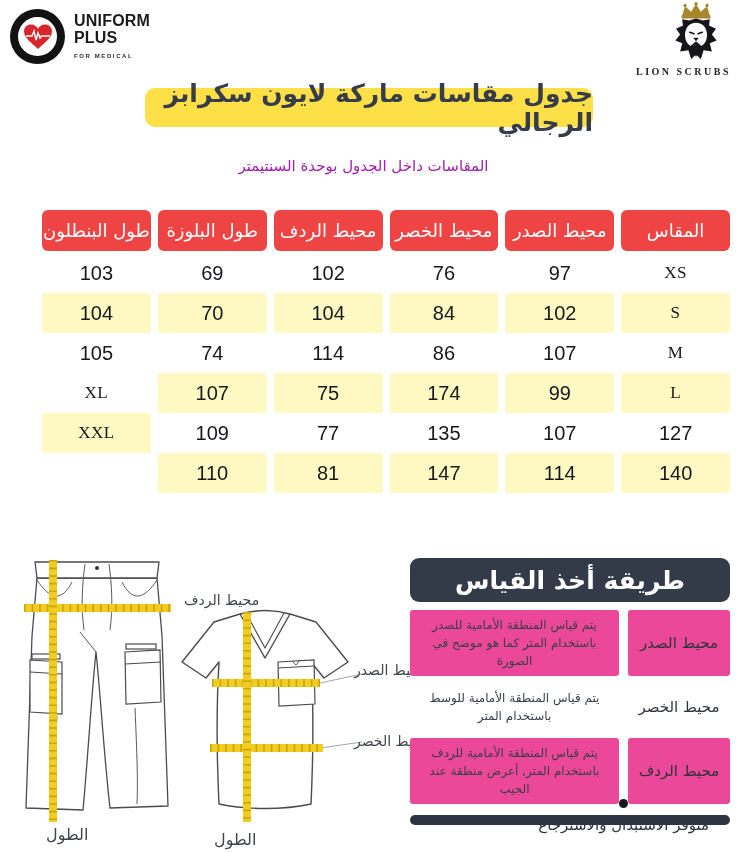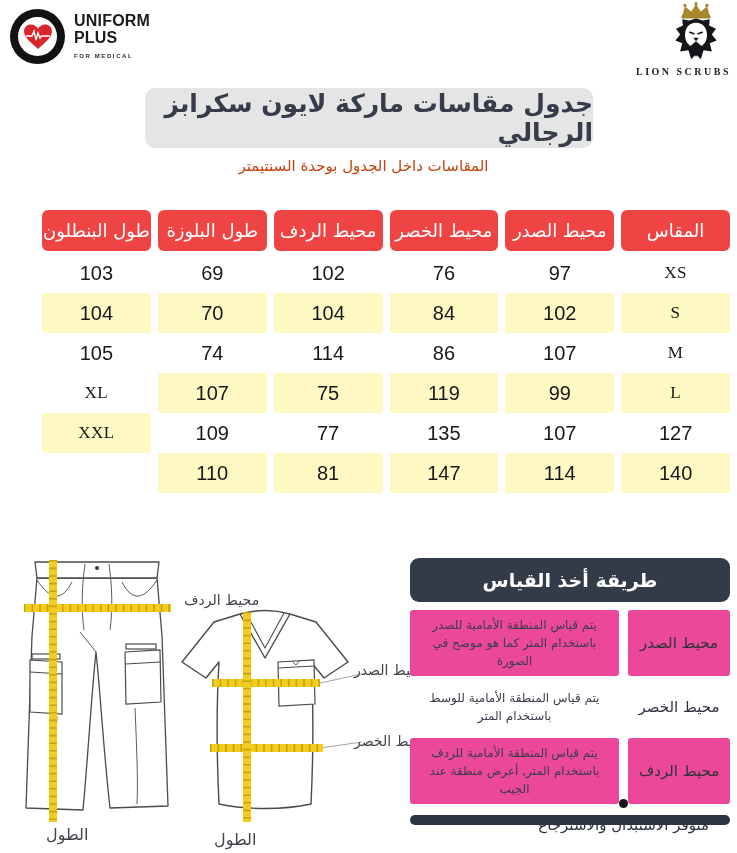--- a/index.html
+++ b/index.html
@@ -19,47 +19,47 @@
   .up-line { font-family:"Liberation Sans", sans-serif; font-weight:bold; font-size:16px;
     line-height:17px; color:#1b1b1b; letter-spacing:0.2px; }
   .up-tag { font-family:"Liberation Sans", sans-serif; font-size:6px; letter-spacing:1.6px;
     color:#2b2b2b; margin-top:7px; font-weight:bold; }
 
   .lion-logo { position:absolute; right:6px; top:2px; width:96px; text-align:right; }
   .lion-name { font-family:"Liberation Serif", serif; font-size:10px; font-weight:bold;
     letter-spacing:2.5px; color:#23232b; margin-top:-2px; white-space:nowrap; }
 
   
-  .title-box { position:absolute; left:145px; top:88px; width:448px; height:60px;
-    background:#e5e5e5; border-radius:10px; display:flex; align-items:center; justify-content:center;
+  .title-box { position:absolute; left:145px; top:88px; width:448px; height:39px;
+    background:#fde047; border-radius:10px; display:flex; align-items:center; justify-content:center;
     direction:rtl; }
   .title-text { font-size:25px; font-weight:bold; color:#363c49; }
   .subtitle { position:absolute; left:0; right:10px; top:157px; text-align:center; direction:rtl;
-    font-size:15px; letter-spacing:3px; color:#c2410c; }
+    font-size:15px; letter-spacing:3px; color:#a21caf; }
 
   
   .size-table { position:absolute; left:42px; top:210px; width:688px; direction:rtl;
     display:grid; grid-template-columns:repeat(6, 1fr); column-gap:7px; }
   .th { background:#ef4444; color:#ffffff; border-radius:6px; height:41px; margin-bottom:2px;
     display:flex; align-items:center; justify-content:center; font-size:18px; }
   .td { height:40px; display:flex; align-items:center; justify-content:center;
     font-family:"Liberation Sans", sans-serif; font-size:20px; color:#17181b; }
   .td.alt { background:#fef9c3; border-radius:3px; }
   .td.size { font-family:"Liberation Serif", serif; font-size:17px; letter-spacing:0.5px; }
 
   
   .pants-svg { position:absolute; left:22px; top:556px; }
   .top-svg   { position:absolute; left:168px; top:600px; }
   .dlabel { position:absolute; direction:rtl; color:#3f434b; font-size:14px; white-space:nowrap; }
   .dlabel.big { font-size:16px; }
 
   
   .guide { position:absolute; left:410px; top:558px; width:320px; }
   .guide-title { height:44px; background:#343b48; border-radius:9px; color:#ffffff;
-    display:flex; align-items:center; justify-content:center; font-size:19px; font-weight:bold;
+    display:flex; align-items:center; justify-content:center; font-size:25px; font-weight:bold;
     direction:rtl; }
   .guide-rows { margin-top:8px; display:grid; direction:rtl;
     grid-template-columns:102px 1fr; column-gap:9px; row-gap:7px; }
   .g-label { display:flex; align-items:center; justify-content:center; font-size:15px;
     color:#2e323c; border-radius:3px; }
   .g-desc { font-size:12px; color:#383d49; text-align:center; padding:6px 6px;
     line-height:1.5; border-radius:3px; }
   .row-alt { background:#ec4899; }
   .guide-divider { margin-top:11px; height:10px; background:#2e3542; border-radius:5px; }
 
@@ -137,21 +137,21 @@
 
     <div class="td size">M</div>
     <div class="td">107</div>
     <div class="td">86</div>
     <div class="td">114</div>
     <div class="td">74</div>
     <div class="td">105</div>
 
     <div class="td size alt">L</div>
     <div class="td alt">99</div>
-    <div class="td alt">119</div>
+    <div class="td alt">174</div>
     <div class="td alt">75</div>
     <div class="td alt">107</div>
 
     <div class="td size">XL</div>
     <div class="td">127</div>
     <div class="td">107</div>
     <div class="td">135</div>
     <div class="td">77</div>
     <div class="td">109</div>
 

